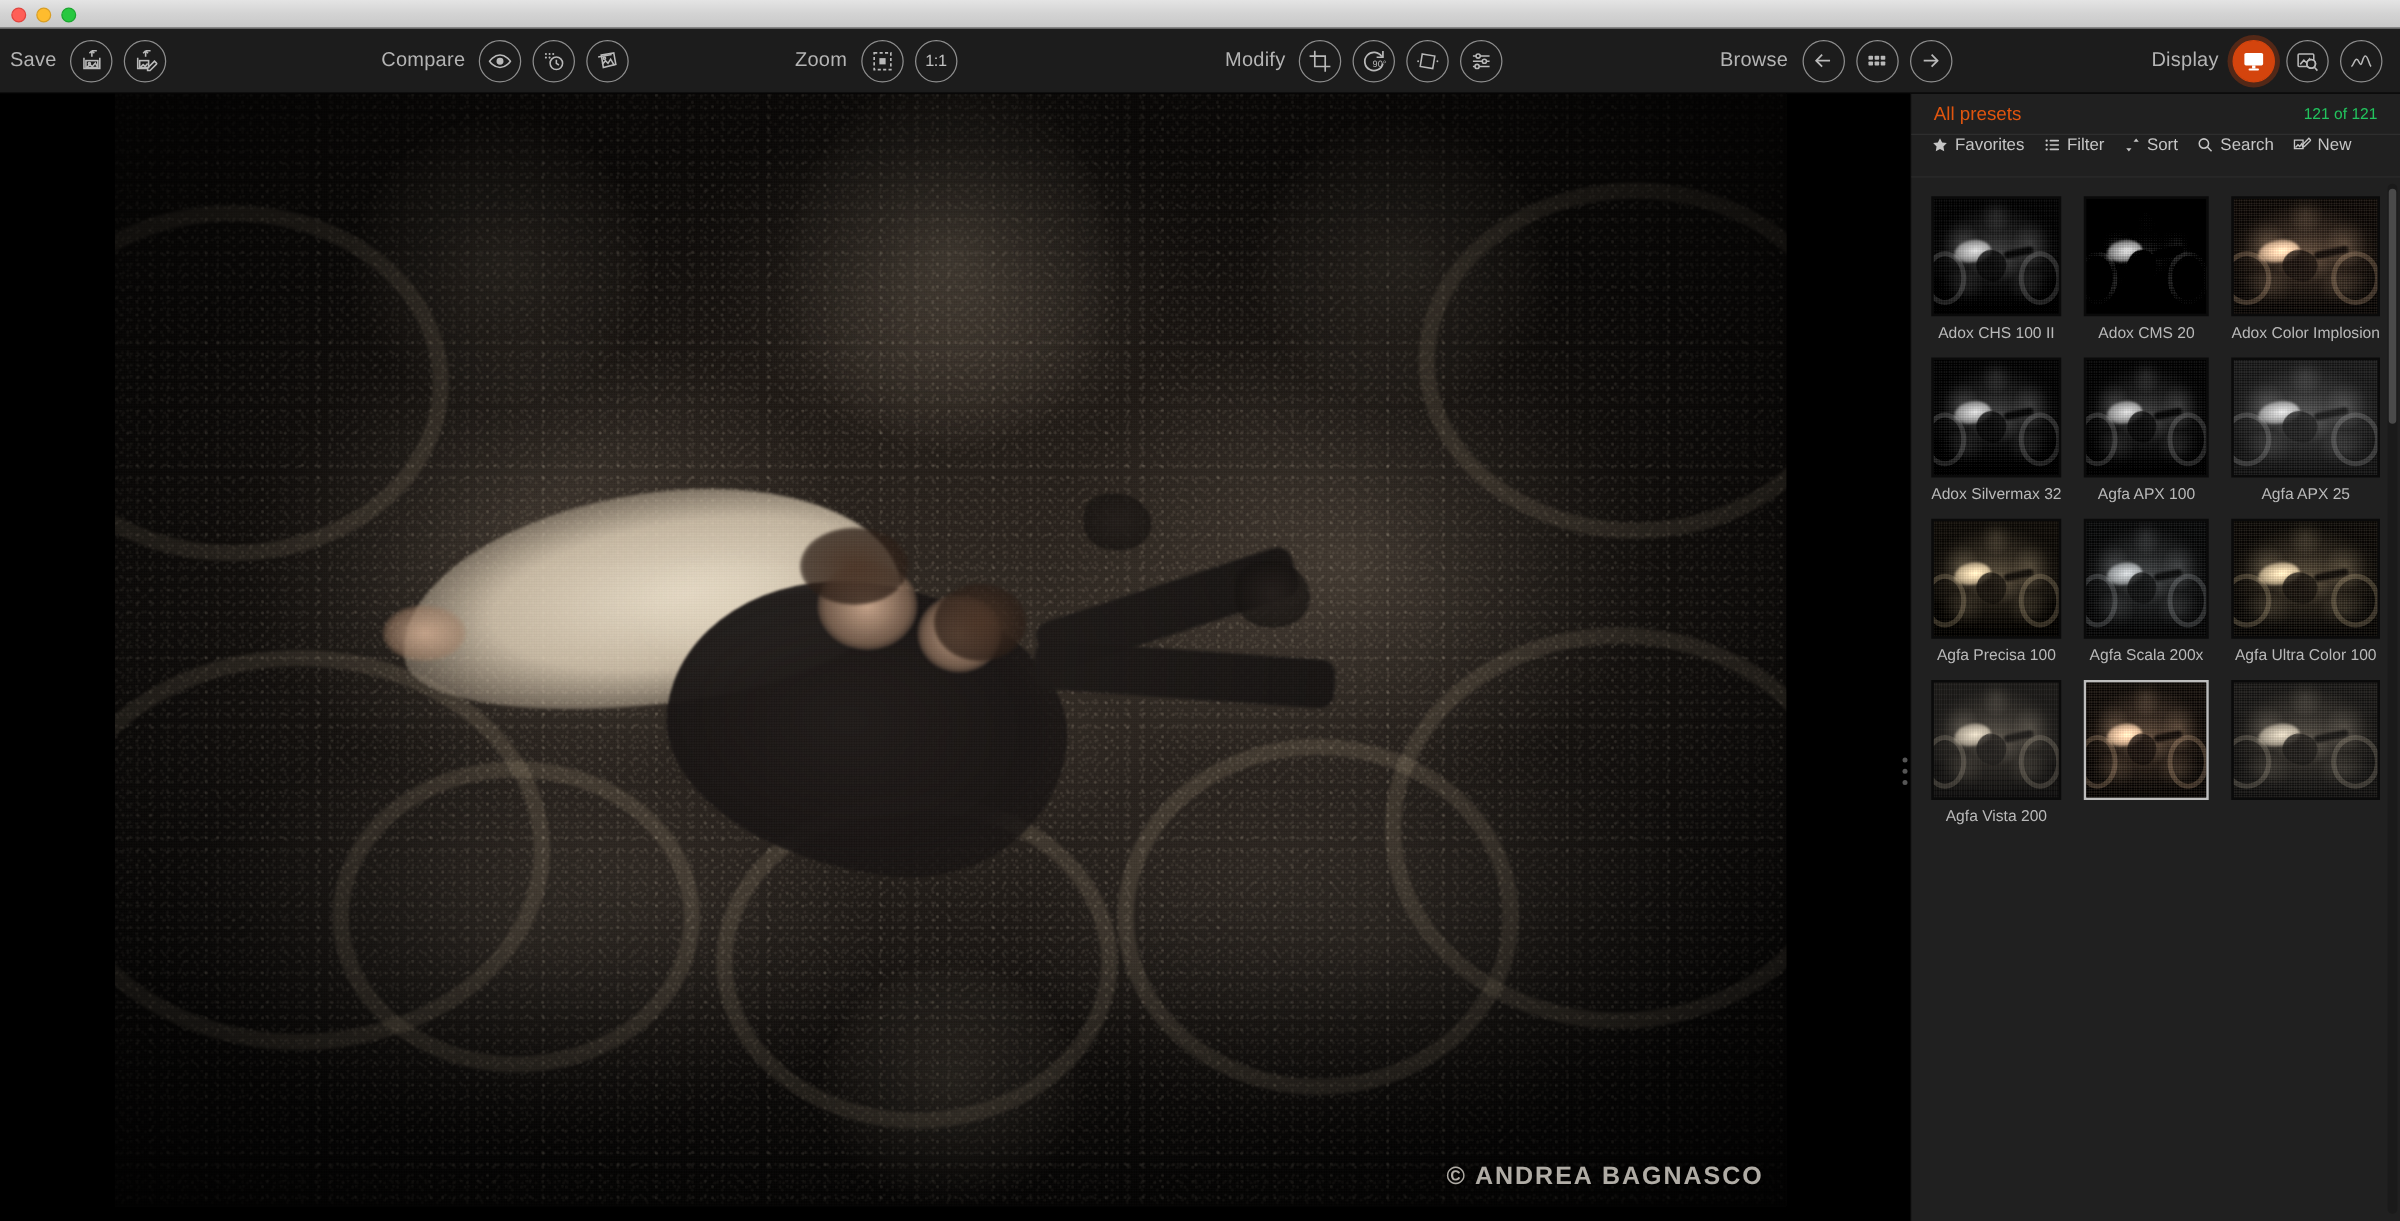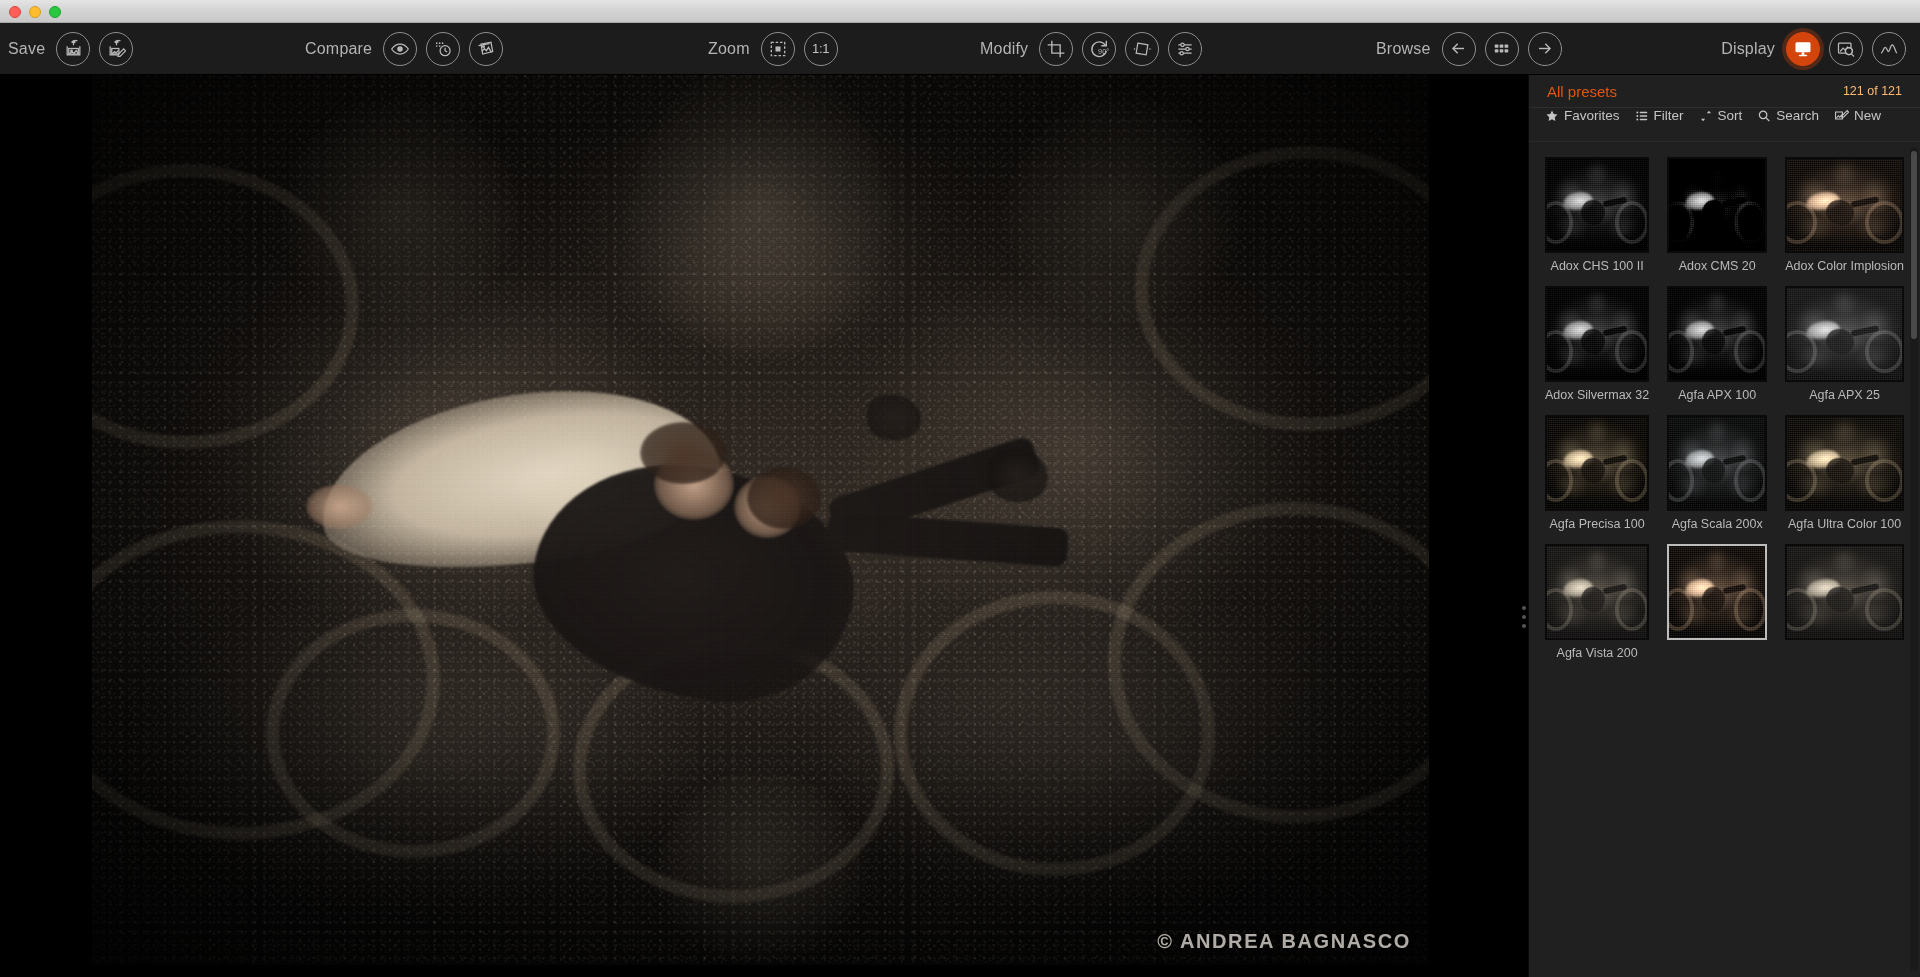--- a/index.html
+++ b/index.html
@@ -54,21 +54,21 @@
   .circ-btn.active {
     background: #d4440d;
     border-color: #d4440d;
     color: #fff;
     box-shadow: 0 0 0 4px rgba(212,68,13,0.30);
   }
   .circ-btn .txt11 { font-size: 13px; color: #c2c2c2; letter-spacing: -0.3px; }
 
   #grp-save    { position: absolute; left: 8px; }
   #grp-compare { position: absolute; left: 305px; }
-  #grp-zoom    { position: absolute; left: 708px; }
+  #grp-zoom    { position: absolute; left: 636px; }
   #grp-modify  { position: absolute; left: 980px; }
   #grp-browse  { position: absolute; left: 1376px; }
   #grp-display { position: absolute; right: 14px; }
 
   
   .canvas {
     position: absolute; top: 75px; left: 0;
     width: 1528px; height: 902px;
     background: #000;
   }
@@ -196,21 +196,21 @@
     cursor: col-resize;
   }
   .resize-handle i { width: 4px; height: 4px; border-radius: 50%; background: #555; display: block; }
 
   .presets-header {
     height: 33px; padding: 0 18px;
     display: flex; align-items: center; justify-content: space-between;
     border-bottom: 1px solid #2e2e2e;
   }
   .presets-title { font-size: 15px; color: #e0550f; }
-  .presets-count { font-size: 12.5px; color: #fdba74; }
+  .presets-count { font-size: 12.5px; color: #22c55e; }
 
   .presets-toolbar {
     height: 34px; padding: 0 16px;
     display: flex; align-items: flex-start; gap: 15px;
     border-bottom: 1px solid #2a2a2a;
   }
   .pt-item {
     display: flex; align-items: center; gap: 5px;
     font-size: 13.5px; color: #c5c5c5; cursor: pointer; white-space: nowrap;
   }

